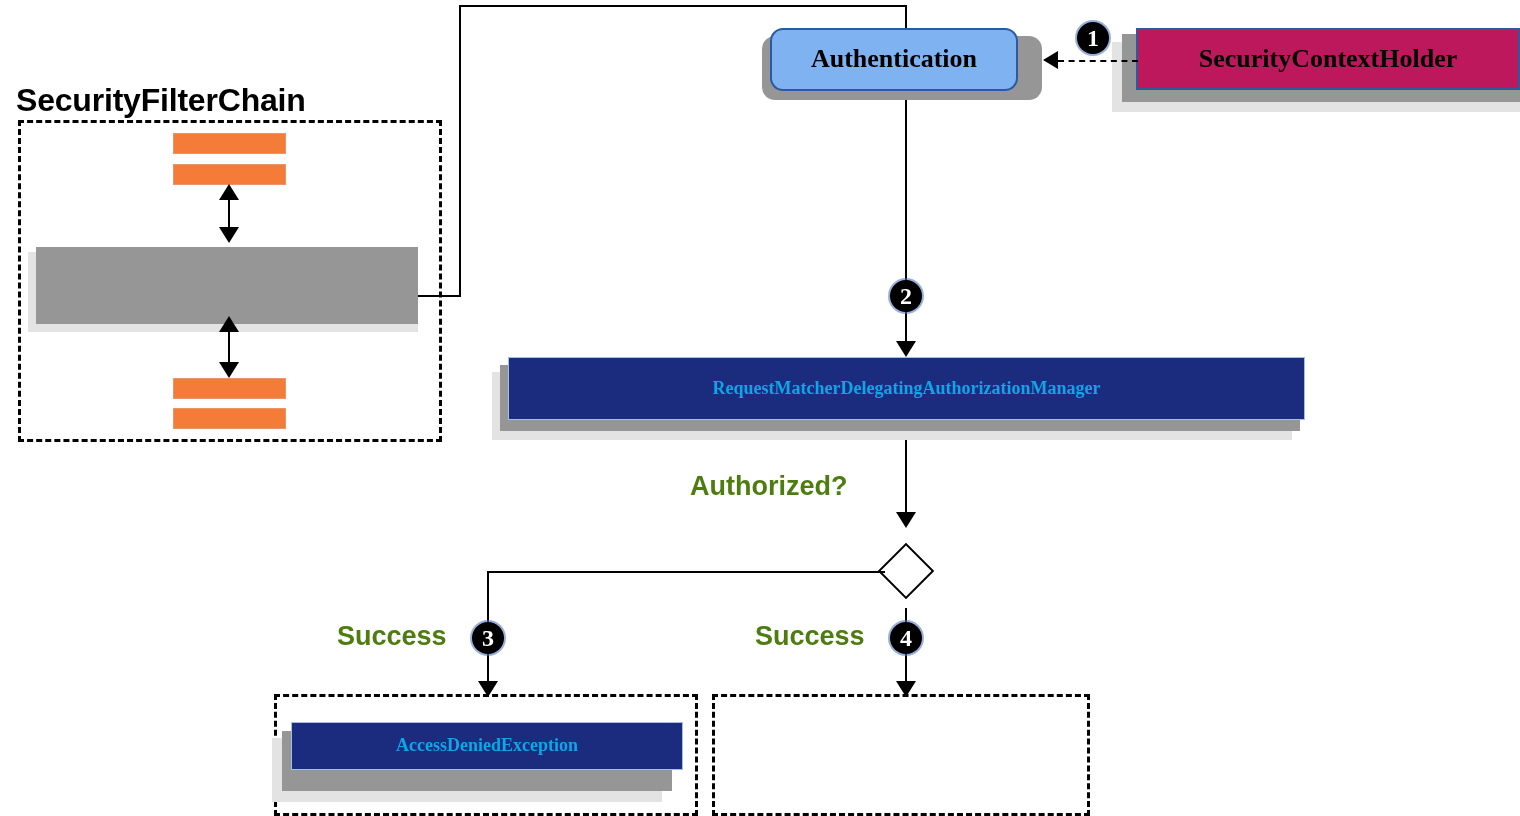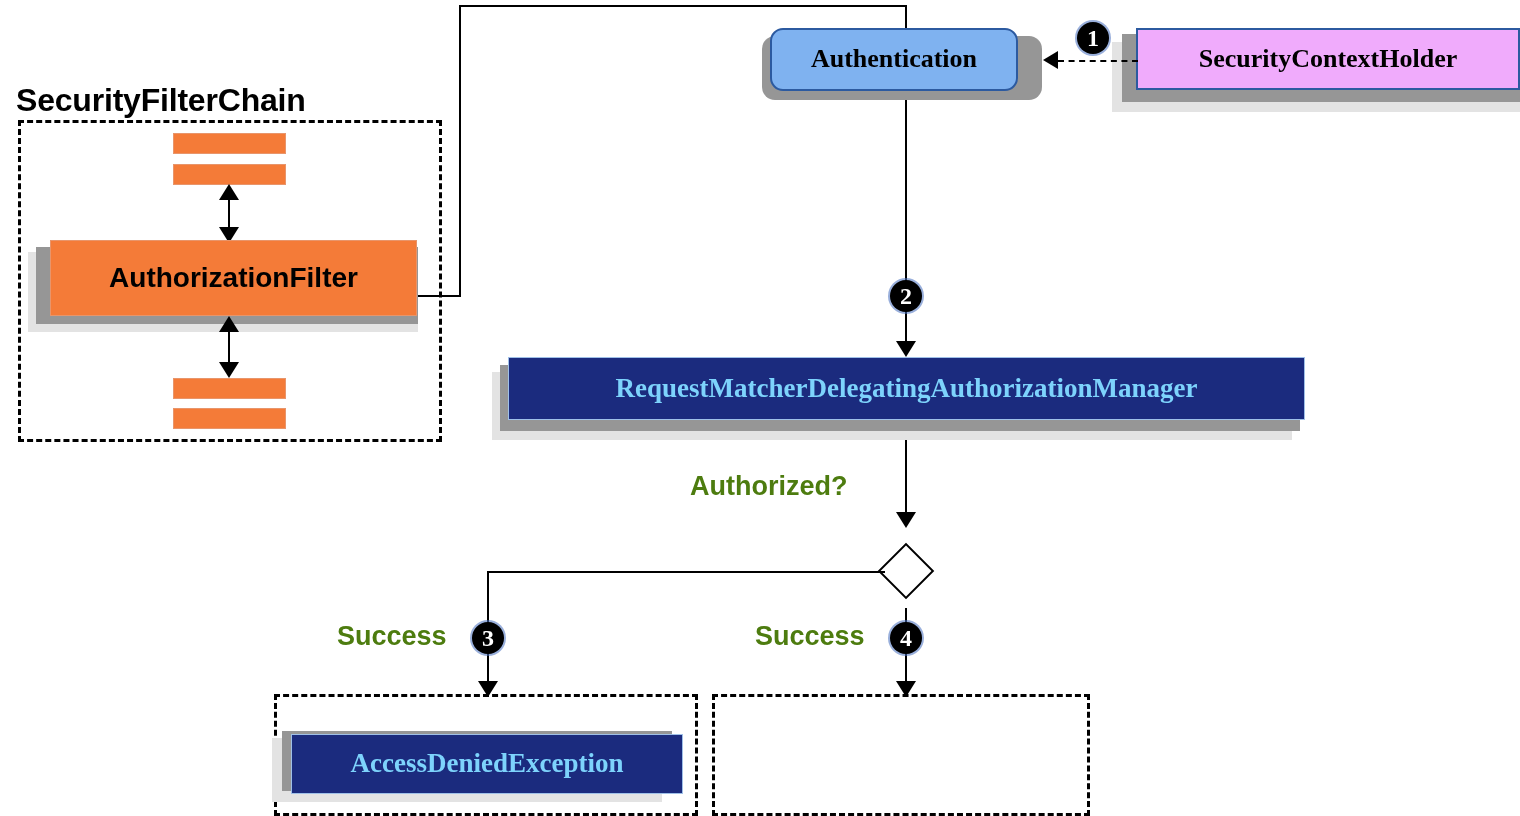--- a/index.html
+++ b/index.html
@@ -55,34 +55,34 @@
   .box-blue-round {
     background: #7FB2F0;
     border: 2px solid #2C5AA0;
     border-radius: 13px;
     color: #000000;
     font-family: "Liberation Serif", serif;
     font-weight: bold;
     font-size: 26px;
   }
   .box-blue-rect {
-    background: #f0abfc;
+    background: #be185d;
     border: 2px solid #2C5AA0;
     color: #000000;
     font-family: "Liberation Serif", serif;
     font-weight: bold;
     font-size: 26px;
   }
   .box-navy {
     background: #1B2B7E;
     border: 1px solid #9FC0E8;
-    color: #7dd3fc;
-    font-family: "Liberation Serif", serif;
-    font-weight: bold;
-    font-size: 27px;
+    color: #0ea5e9;
+    font-family: "Liberation Serif", serif;
+    font-weight: bold;
+    font-size: 18px;
   }
   .box-orange {
     background: #F47B38;
     border: 1px solid #E8956B;
     color: #000000;
     font-family: "Liberation Sans", sans-serif;
     font-weight: bold;
     font-size: 28px;
   }
   .bar-orange {
@@ -192,21 +192,20 @@
 
   <div class="abs bar-orange" style="left:173px; top:133px; width:113px; height:21px;"></div>
   <div class="abs bar-orange" style="left:173px; top:164px; width:113px; height:21px;"></div>
 
   <div class="abs line-v" style="left:228px; top:190px; height:45px;"></div>
   <div class="abs arrow arrow-up" style="left:219px; top:184px;"></div>
   <div class="abs arrow arrow-down" style="left:219px; top:227px;"></div>
 
   <div class="abs shadow-light" style="left:28px; top:252px; width:390px; height:80px;"></div>
   <div class="abs shadow-dark" style="left:36px; top:247px; width:382px; height:77px;"></div>
-  <div class="abs box box-orange" style="left:50px; top:240px; width:367px; height:76px;">AuthorizationFilter</div>
 
   <div class="abs line-v" style="left:228px; top:322px; height:47px;"></div>
   <div class="abs arrow arrow-up" style="left:219px; top:316px;"></div>
   <div class="abs arrow arrow-down" style="left:219px; top:362px;"></div>
 
   <div class="abs bar-orange" style="left:173px; top:378px; width:113px; height:21px;"></div>
   <div class="abs bar-orange" style="left:173px; top:408px; width:113px; height:21px;"></div>
 
   <div class="abs shadow-dark" style="left:762px; top:36px; width:280px; height:64px; border-radius:13px;"></div>
   <div class="abs box box-blue-round" style="left:770px; top:28px; width:248px; height:63px;">Authentication</div>
@@ -231,17 +230,17 @@
   <div class="abs edge-label" style="left:337px; top:621px;">Success</div>
   <div class="abs badge" style="left:472px; top:622px; width:32px; height:32px;">3</div>
 
   <div class="abs edge-label" style="left:755px; top:621px;">Success</div>
   <div class="abs badge" style="left:890px; top:622px; width:32px; height:32px;">4</div>
 
   <div class="abs dashed-box" style="left:274px; top:694px; width:424px; height:122px;"></div>
 
   <div class="abs shadow-light" style="left:272px; top:738px; width:390px; height:64px;"></div>
   <div class="abs shadow-dark" style="left:282px; top:731px; width:390px; height:60px;"></div>
-  <div class="abs box box-navy" style="left:291px; top:722px; width:392px; height:60px;margin-top:12px;">AccessDeniedException</div>
+  <div class="abs box box-navy" style="left:291px; top:722px; width:392px; height:48px;">AccessDeniedException</div>
 
   <div class="abs dashed-box" style="left:712px; top:694px; width:378px; height:122px;"></div>
 
 </div>
 
 </body></html>

